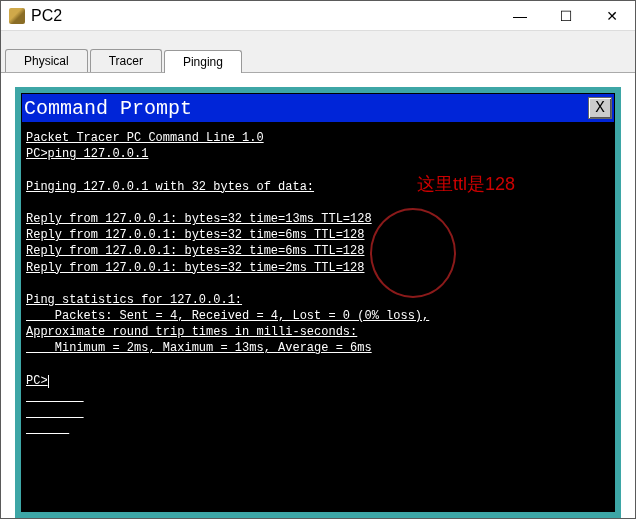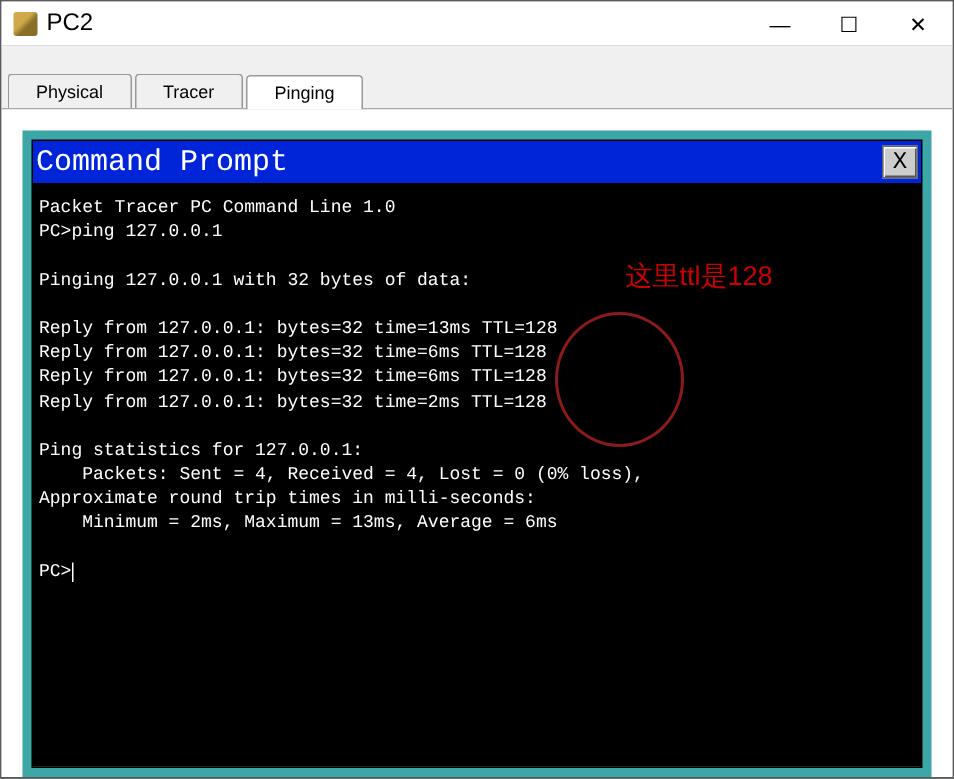--- a/index.html
+++ b/index.html
@@ -98,20 +98,21 @@
     .cmd-body {
       flex: 1;
       background: #000;
       color: #fff;
       font-family: "Courier New", monospace;
       font-size: 12px;
       padding: 8px 4px;
       position: relative;
       white-space: pre;
       line-height: 1.35;
+      text-decoration: underline;
     }
     .annotation {
       position: absolute;
       color: #cc0000;
       font-family: sans-serif;
       font-size: 18px;
       pointer-events: none;
     }
     .anno-text { top: 50px; left: 395px; }
     .circle {

